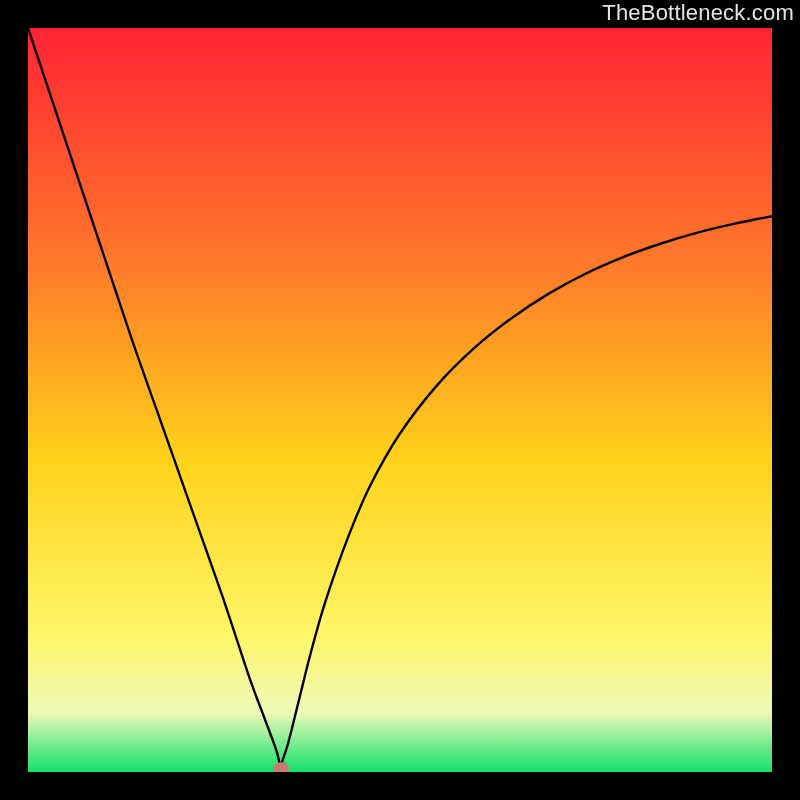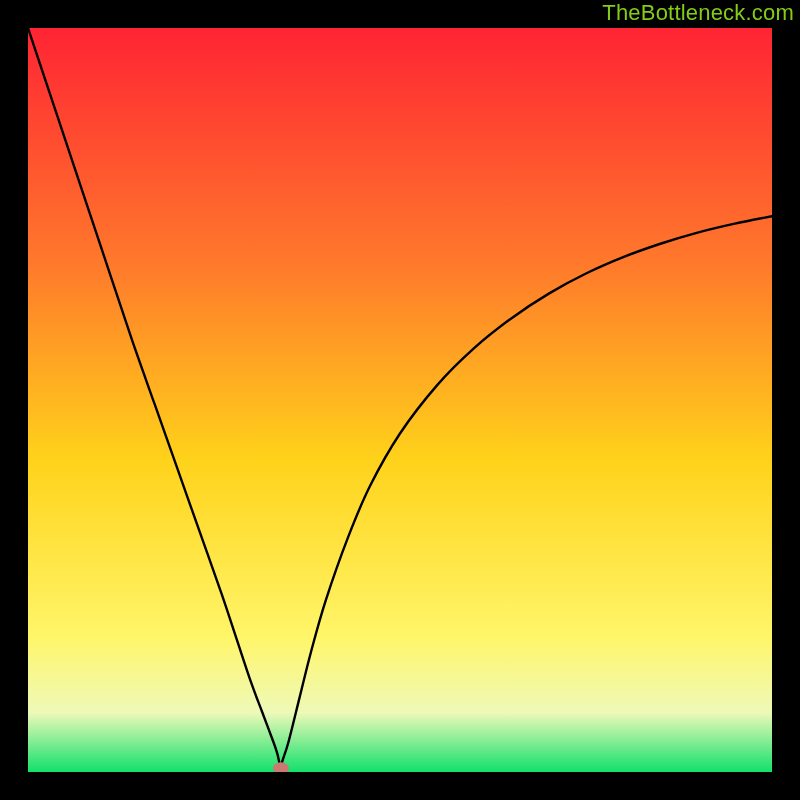--- a/index.html
+++ b/index.html
@@ -22,21 +22,21 @@
     left: 28px;
     top: 28px;
     width: 744px;
     height: 744px;
     overflow: hidden;
   }
   .watermark {
     position: absolute;
     top: 0px;
     right: 6px;
-    color: #84cc16;
+    color: #e5e5e5;
     font-size: 22px;
     font-weight: 400;
     letter-spacing: 0.2px;
     font-family: Arial, Helvetica, sans-serif;
     z-index: 5;
   }
   svg {
     display: block;
   }
   .curve {

